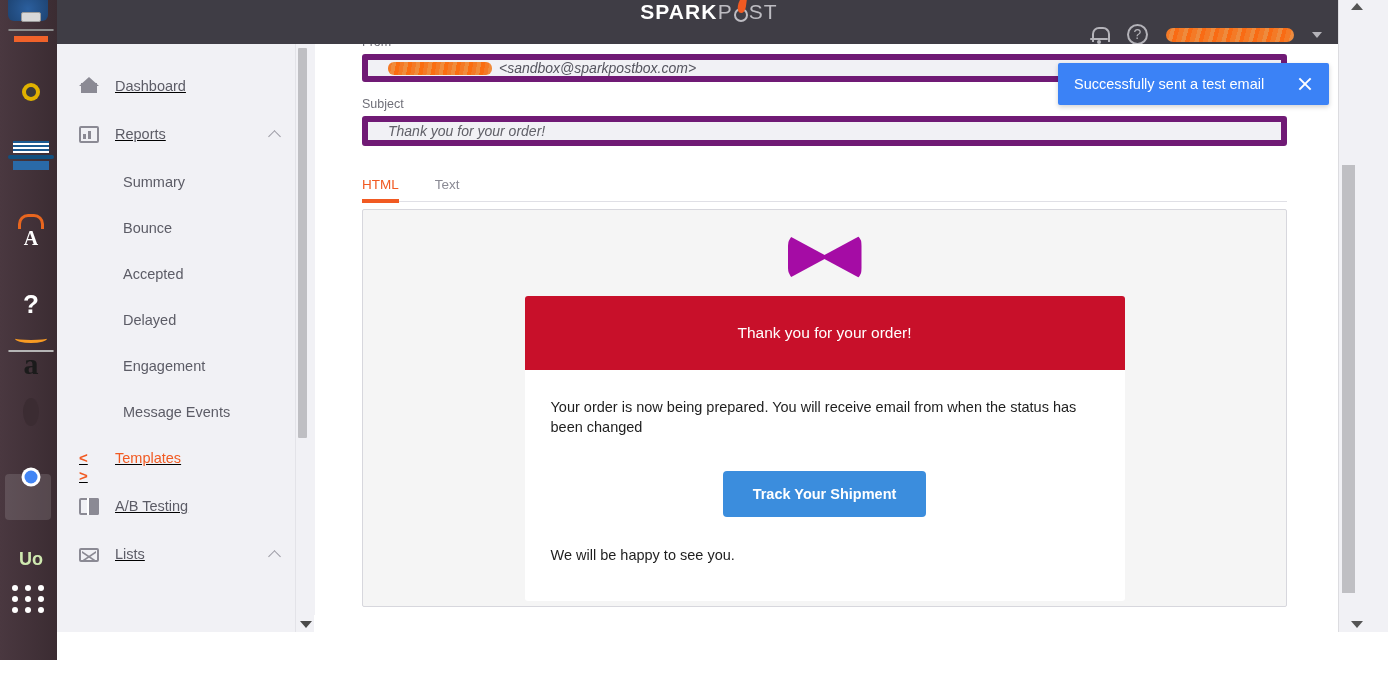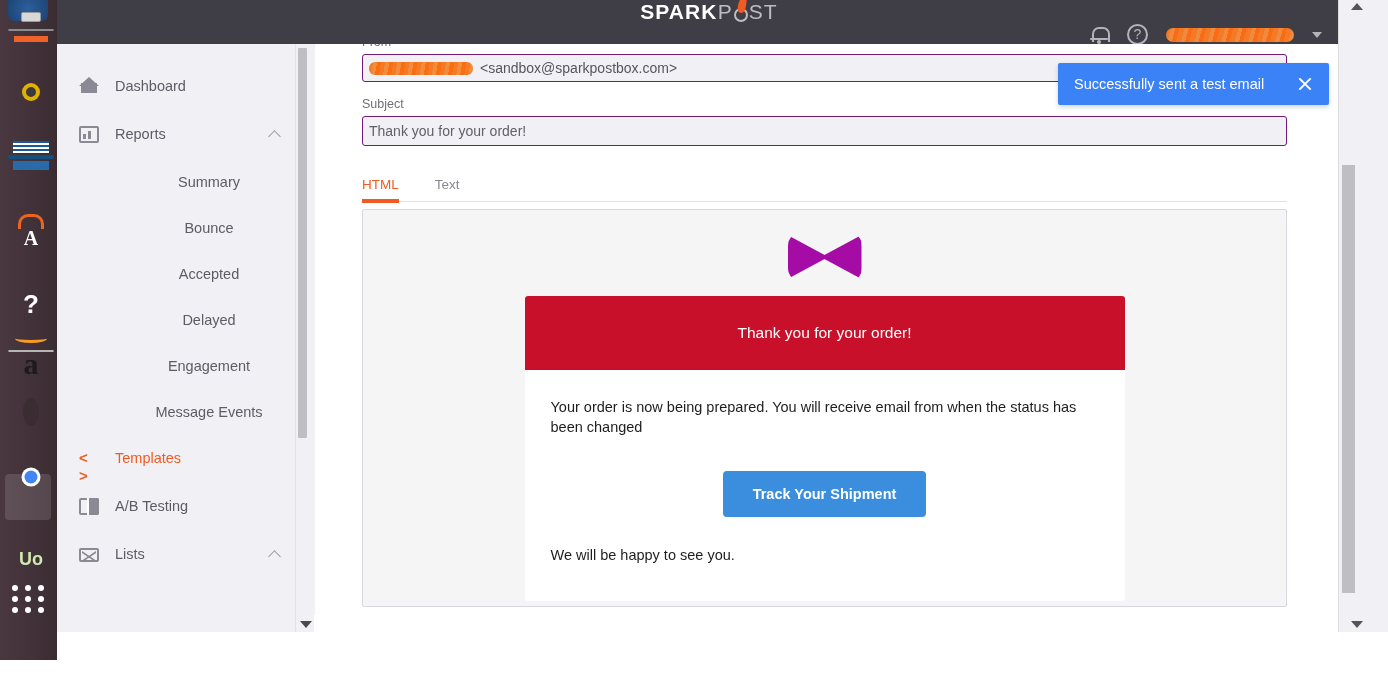--- a/index.html
+++ b/index.html
@@ -106,29 +106,29 @@
     filter: blur(0.3px);
   }
   .caret-down { width:0;height:0;border-left:5px solid transparent;border-right:5px solid transparent;border-top:6px solid #b4b3b9; }
 
   
   .sidebar {
     position:absolute; left:0; top:44px; width:238px; height:588px;
     background:#f1f1f5; overflow:hidden;
   }
   .nav { padding-top:27px; }
-  .nav-item { display:flex; align-items:center; height:30px; padding-left:22px; padding-right:14px; cursor:pointer; }
+  .nav-item { display:flex; align-items:center; height:30px; padding-left:22px; padding-right:14px; cursor:pointer;text-decoration:underline; }
   .nav-item + .nav-item { margin-top:0; }
   .nav-row { margin-bottom:18px; }
   .nav-icon { width:20px; height:18px; margin-right:16px; flex:0 0 20px; position:relative; }
   .nav-label { font-size:14.5px; color:#5c5c66; }
   .nav-item.active .nav-label { color:#f15a22; }
   .nav-chev { margin-left:auto; width:11px; height:7px; position:relative; }
   .nav-chev:before{content:"";position:absolute;left:0;top:1px;width:8px;height:8px;border-left:1.6px solid #9b9aa3;border-top:1.6px solid #9b9aa3;transform:rotate(45deg);}
-  .sub-item { padding-left:66px; height:30px; display:flex; align-items:center; margin-bottom:16px; cursor:pointer;justify-content:center; }
+  .sub-item { padding-left:66px; height:30px; display:flex; align-items:center; margin-bottom:16px; cursor:pointer; }
   .sub-item .nav-label { font-size:14.5px; color:#5c5c66; }
 
   
   .gi-home:before{content:"";position:absolute;left:2px;top:6px;width:16px;height:10px;background:#8b8a94;}
   .gi-home:after{content:"";position:absolute;left:0px;top:0px;width:0;height:0;border-left:10px solid transparent;border-right:10px solid transparent;border-bottom:9px solid #8b8a94;}
   .gi-reports { border:2px solid #8b8a94; border-radius:2px; width:17px; height:17px; }
   .gi-reports:before{content:"";position:absolute;left:2px;bottom:2px;width:3px;height:5px;background:#8b8a94;box-shadow:5px 0 0 #8b8a94, 5px -3px 0 #8b8a94;}
   .gi-code { color:#f15a22; font-size:15px; font-weight:bold; line-height:18px; }
   .gi-ab { width:17px;height:17px;border:2px solid #8b8a94;border-radius:2px;position:relative;}
   .gi-ab:before{content:"";position:absolute;left:6px;top:-2px;bottom:-2px;width:2px;background:#fff;}
@@ -143,22 +143,22 @@
   .sb-thumb { position:absolute; left:2px; top:4px; width:9px; height:390px; background:#bfbfc3; border-radius:1px; }
   .sb-arrow { position:absolute; left:4px; bottom:4px; width:0;height:0;
     border-left:6px solid transparent;border-right:6px solid transparent;border-top:7px solid #4a4a4a; }
 
   
   .main { position:absolute; left:258px; top:44px; width:1023px; height:588px; background:#ffffff; overflow:hidden; }
   .form-area { position:absolute; left:47px; top:0; width:925px; }
 
   .field-label { font-size:12.5px; color:#6f6f78; margin-bottom:5px; }
   .field-box {
-    height:28px; background:#f1f1f5; border:1px solid #701a75; border-radius:3px;
-    display:flex; align-items:center; padding:0 6px; font-size:14px; color:#55555f;
+    height:28px; background:#f1f1f5; border:6px solid #701a75; border-radius:3px;
+    display:flex; align-items:center; padding:0 20px; font-size:14px; color:#55555f;font-style:italic;
   }
   .from-redacted {
     display:inline-block; width:104px; height:13px; margin-right:7px; border-radius:6px;
     background:repeating-linear-gradient(100deg,#f47a26 0 4px,#f08c3c 4px 8px,#fa6d11 8px 12px);
     filter: blur(0.3px);
   }
   .field-box.subject { height:30px; color:#606068; }
 
   .tabs { display:flex; gap:36px; margin-top:31px; border-bottom:1px solid #e0e0e6; }
   .tab { font-size:13.5px; color:#8a8a94; padding-bottom:9px; cursor:pointer; position:relative; }

